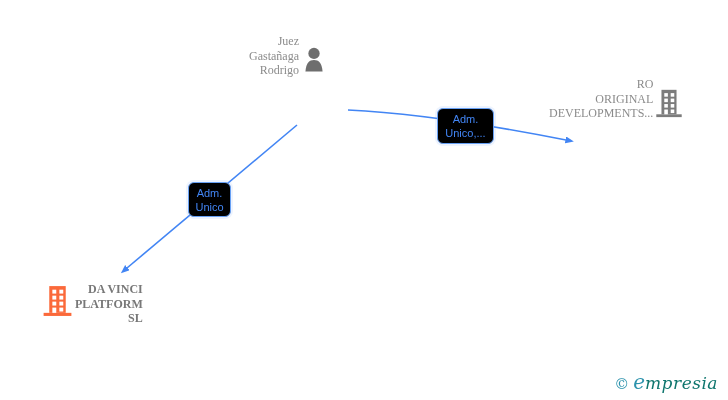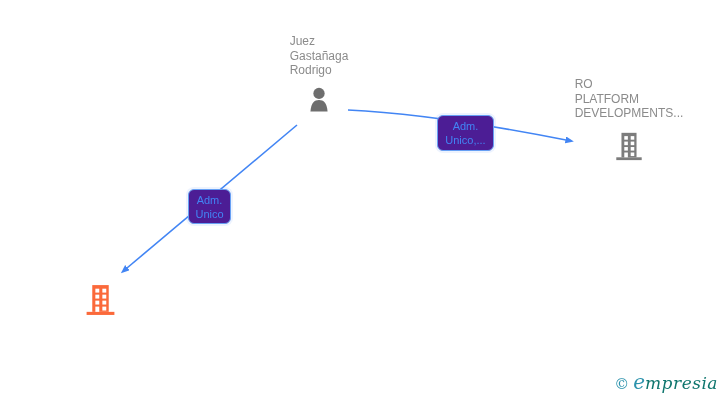--- a/index.html
+++ b/index.html
@@ -15,54 +15,54 @@
     background: #ffffff;
   }
   .edges-svg {
     position: absolute; left: 0; top: 0;
     width: 728px; height: 400px;
     z-index: 1;
   }
   .node {
     position: absolute;
     display: flex;
-    flex-direction: column;
+    flex-direction: row;
     align-items: center;
-    text-align: left;
+    text-align: right;
     z-index: 2;
     cursor: pointer;
+    font-family: Liberation Serif, serif;
   }
   .node-label {
     font-size: 12px;
     line-height: 14.5px;
     color: #8b8b8b;
     white-space: pre-line;
   }
   .node-label.highlight {
     font-weight: bold;
     color: #787878;
   }
   .icon-gap-below { margin-top: 9px; }
   .icon-gap-above { margin-bottom: 7px; }
   .edge-label {
     position: absolute;
     z-index: 3;
-    background: #4c1d95;
+    background: #000000;
     border: 1.5px solid #67a0f4;
     border-radius: 6px;
     box-shadow: 0 0 0 2px rgba(103,160,244,0.12);
     color: #4285f4;
     font-size: 11px;
     line-height: 14px;
     display: flex;
     align-items: center;
     justify-content: center;
     text-align: center;
     white-space: pre-line;
-    margin-top: 7px;
   }
   .watermark {
     position: absolute;
     right: 10px; bottom: 6px;
     z-index: 4;
     font-family: "DejaVu Serif", serif;
     font-style: italic;
     font-size: 17px;
     cursor: pointer;
     user-select: none;
@@ -91,21 +91,21 @@
 Gastañaga
 Rodrigo</div>
     <svg class="icon-gap-below" width="30" height="27" viewBox="0 0 24 22" fill="#6e6e6e">
       <circle cx="12" cy="5.2" r="4.6"></circle>
       <path d="M12 10.6 C8.2 10.6 5.6 12.8 5 20 L19 20 C18.4 12.8 15.8 10.6 12 10.6 Z"></path>
     </svg>
   </div>
 
   <div class="node" style="left:549px; top:77px; width:160px;">
     <div class="node-label">RO
-PLATFORM
+ORIGINAL
 DEVELOPMENTS...</div>
     <svg class="icon-gap-below" width="32" height="32" viewBox="0 0 34 34" fill="#7c7c7c">
       <rect x="3.5" y="29" width="27" height="3"></rect>
       <rect x="9" y="3" width="16" height="26"></rect>
       <g fill="#ffffff">
         <rect x="12" y="6.5" width="3.8" height="3.8"></rect>
         <rect x="18.8" y="6.5" width="3.8" height="3.8"></rect>
         <rect x="12" y="12.3" width="3.8" height="3.8"></rect>
         <rect x="18.8" y="12.3" width="3.8" height="3.8"></rect>
         <rect x="12" y="18.1" width="3.8" height="3.8"></rect>
@@ -124,20 +124,23 @@
         <rect x="12" y="6.5" width="3.8" height="3.8"></rect>
         <rect x="18.8" y="6.5" width="3.8" height="3.8"></rect>
         <rect x="12" y="12.3" width="3.8" height="3.8"></rect>
         <rect x="18.8" y="12.3" width="3.8" height="3.8"></rect>
         <rect x="12" y="18.1" width="3.8" height="3.8"></rect>
         <rect x="18.8" y="18.1" width="3.8" height="3.8"></rect>
         <rect x="12" y="23.9" width="3.8" height="5.1"></rect>
         <rect x="18.8" y="23.9" width="3.8" height="3.8"></rect>
       </g>
     </svg>
+    <div class="node-label highlight">DA VINCI
+PLATFORM
+SL</div>
   </div>
 
   <div class="edge-label" style="left:437px; top:108px; width:55px; height:34px;">Adm.
 Unico,...</div>
   <div class="edge-label" style="left:188px; top:182px; width:41px; height:33px;">Adm.
 Unico</div>
 
   <div class="watermark">
     <span class="wm-copy">©</span><span class="wm-e">e</span><span class="wm-rest">mpresia</span>
   </div>

